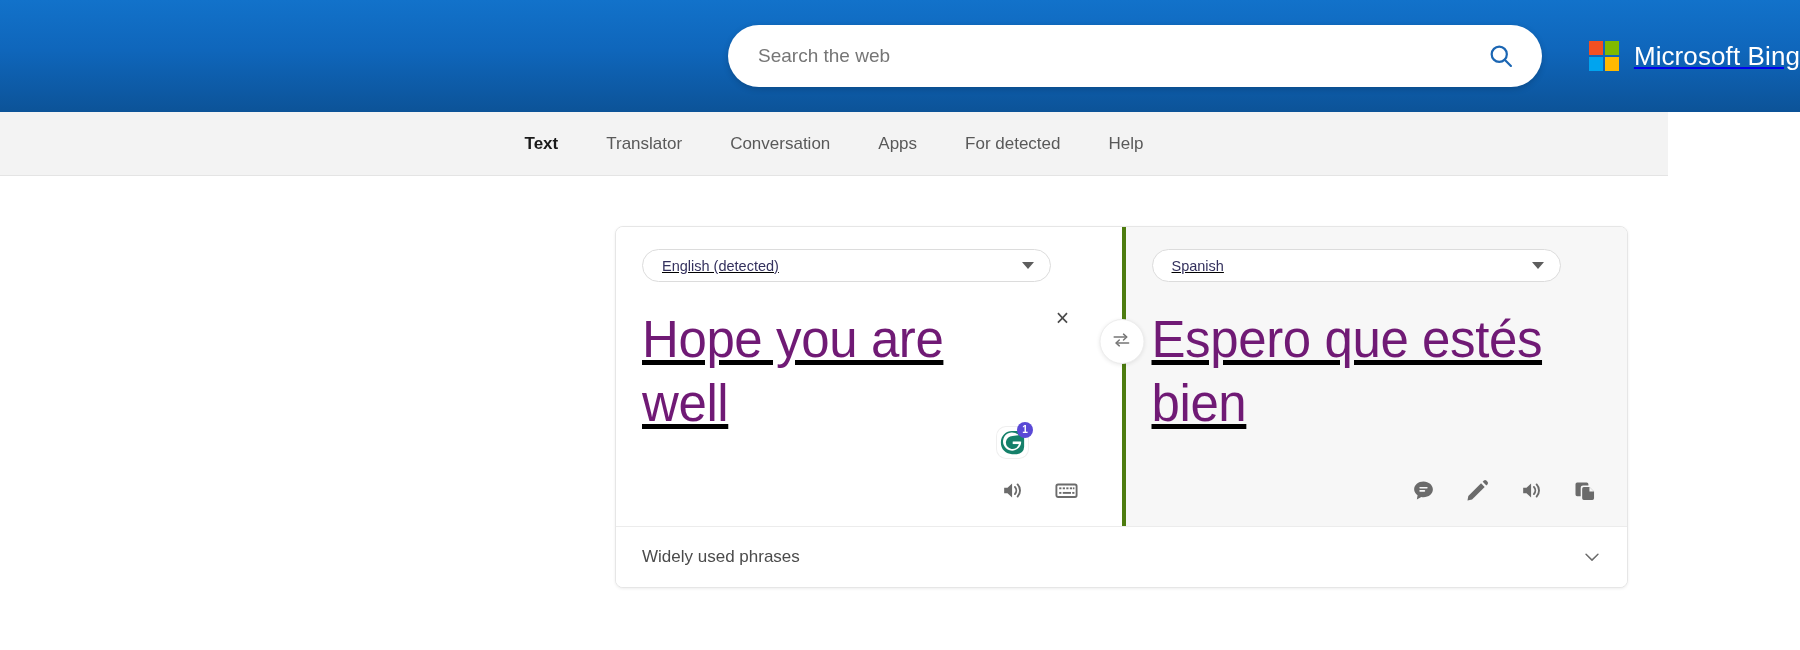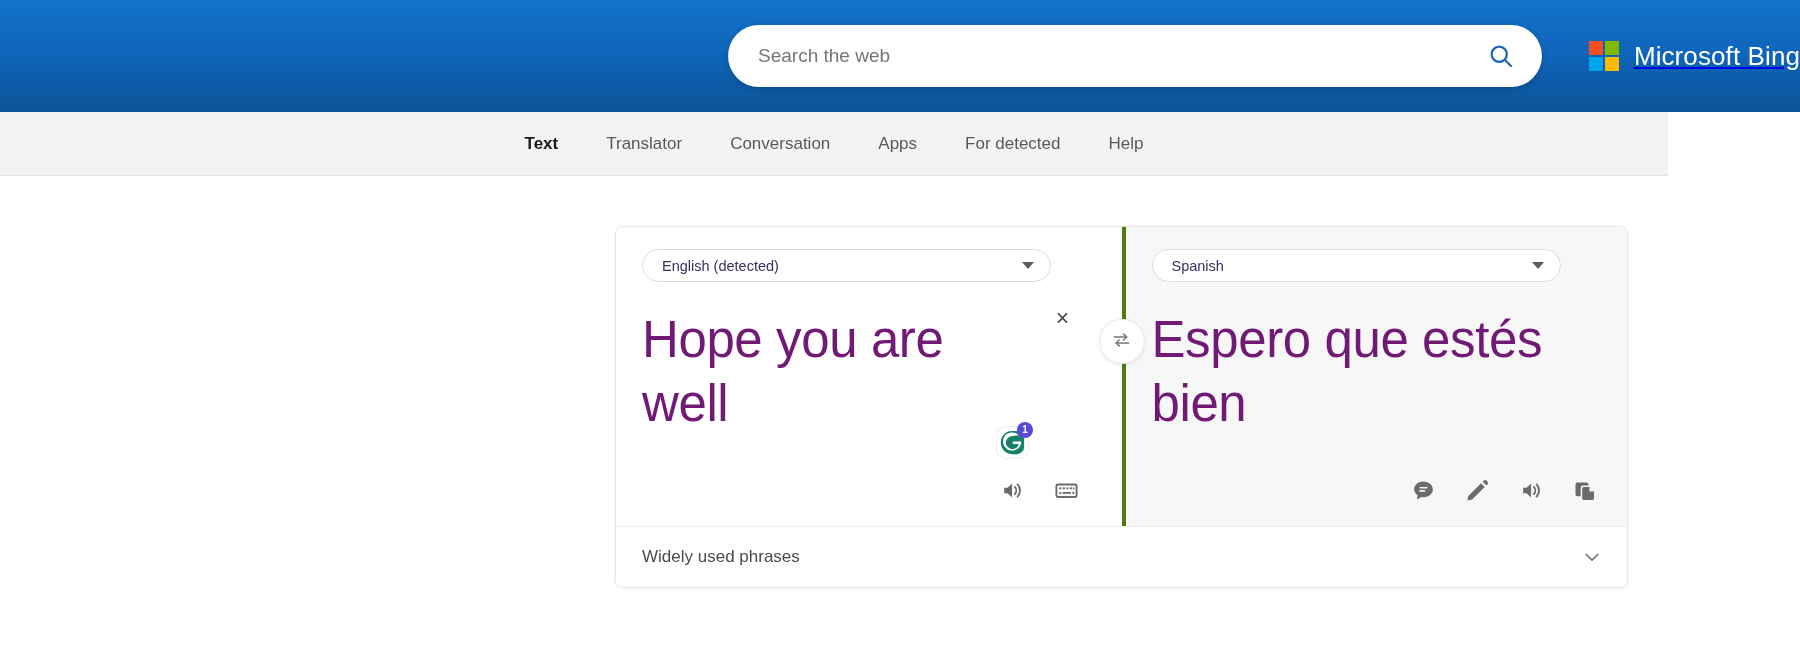--- a/index.html
+++ b/index.html
@@ -140,20 +140,21 @@
   .panels {
     display: flex;
     position: relative;
     height: 299px;
   }
 
   .panel {
     position: relative;
     width: 50%;
     padding: 22px 26px 0 26px;
+    text-decoration: underline;
   }
   .panel-source { background: #ffffff; }
   .panel-target { background: #f7f7f7; border-left: 4px solid #4d7c0f; }
 
   .lang-select {
     width: 409px;
     height: 33px;
     border: 1px solid #dcdcdc;
     border-radius: 17px;
     background: transparent;

